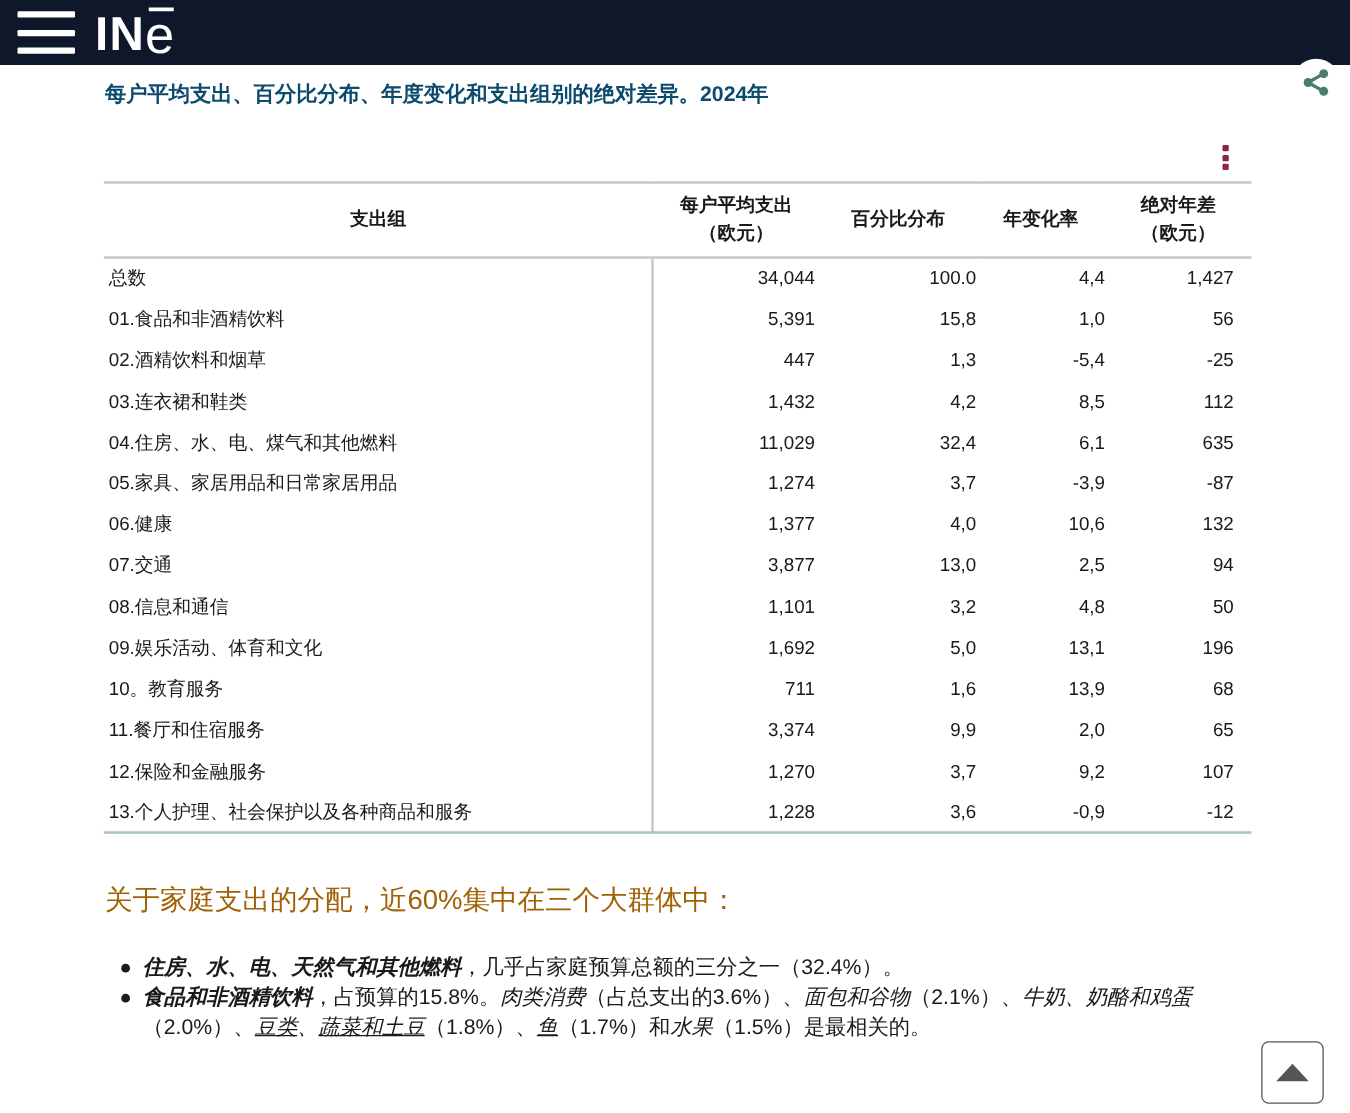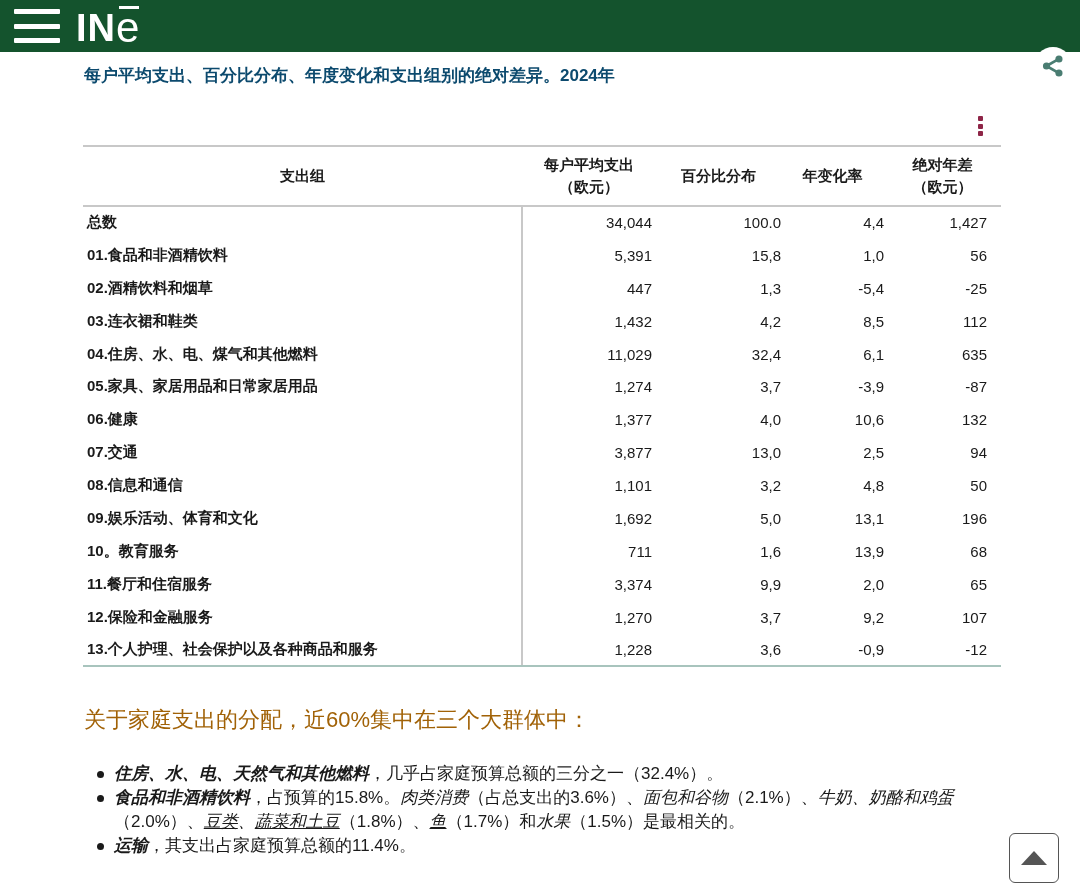--- a/index.html
+++ b/index.html
@@ -4,21 +4,21 @@
   <style>
     * { box-sizing: border-box; margin: 0; padding: 0; }
     html, body {
       width: 1080px; height: 890px; overflow: hidden;
       background: #ffffff;
       font-family: "Liberation Sans", "DejaVu Sans", sans-serif;
       color: #1a1a1a;
     }
     .topbar {
       position: absolute; left: 0; top: 0; width: 1080px; height: 52px;
-      background: #14532d;
+      background: #0f172a;
       display: flex; align-items: center;
     }
     .hamburger {
       position: absolute; left: 14px; top: 9px; width: 46px; height: 34px;
       display: flex; flex-direction: column; justify-content: space-between;
       cursor: pointer;
     }
     .hamburger span { display: block; height: 5px; background: #ffffff; border-radius: 1px; }
     .logo {
       position: absolute; left: 76px; top: 4px; height: 44px;
@@ -59,21 +59,21 @@
       border-collapse: collapse; font-size: 15px;
     }
     table.data thead tr { height: 60px; }
     table.data thead th {
       font-weight: bold; font-size: 15px; line-height: 22px; text-align: center;
       border-top: 2px solid #c8c8c8; border-bottom: 2px solid #c8c8c8;
       color: #1a1a1a; vertical-align: middle;
     }
     table.data tbody tr { height: 32.9px; }
     table.data tbody td { padding: 0 4px; vertical-align: middle; }
-    table.data tbody td.label { font-weight: bold; text-align: left; padding-left: 4px; border-right: 2px solid #c8c8c8; }
+    table.data tbody td.label { font-weight: normal; text-align: left; padding-left: 4px; border-right: 2px solid #c8c8c8; }
     table.data tbody td.num { text-align: right; }
     table.data tbody tr:last-child td { border-bottom: 2px solid #a8c4bd; }
     col.c0 { width: 439px; }
     col.c1 { width: 134px; }
     col.c2 { width: 125px; }
     col.c3 { width: 103px; }
     col.c4 { width: 117px; }
     td.num.p1 { padding-right: 4px; }
     td.num.p2 { padding-right: 0px; }
     td.num.p3 { padding-right: 0px; }
@@ -267,18 +267,17 @@
         <td class="num p3">-0,9</td>
         <td class="num p4">-12</td>
       </tr>
     </tbody>
 </table>
 
 <div class="intro">关于家庭支出的分配，近60%集中在三个大群体中：</div>
 <ul class="bullets" id="bullets">
     <li><span class="bi">住房、水、电、天然气和其他燃料</span><span>，几乎占家庭预算总额的三分之一（32.4%）。</span></li>
     <li><span class="bi">食品和非酒精饮料</span><span>，占预算的15.8%。</span><span class="it">肉类消费</span><span>（占总支出的3.6%）、</span><span class="it">面包和谷物</span><span>（2.1%）、</span><span class="it">牛奶、奶酪和鸡蛋</span><span>（2.0%）、</span><span class="it ul">豆类</span><span class="it">、</span><span class="it ul">蔬菜和土豆</span><span>（1.8%）、</span><span class="it ul">鱼</span><span>（1.7%）和</span><span class="it">水果</span><span>（1.5%）是最相关的。</span></li>
-    <li><span class="bi">运输</span><span>，其支出占家庭预算总额的11.4%。</span></li>
   </ul>
 
 <div class="totop">
   <div class="tri"></div>
 </div>
 
 </body></html>

